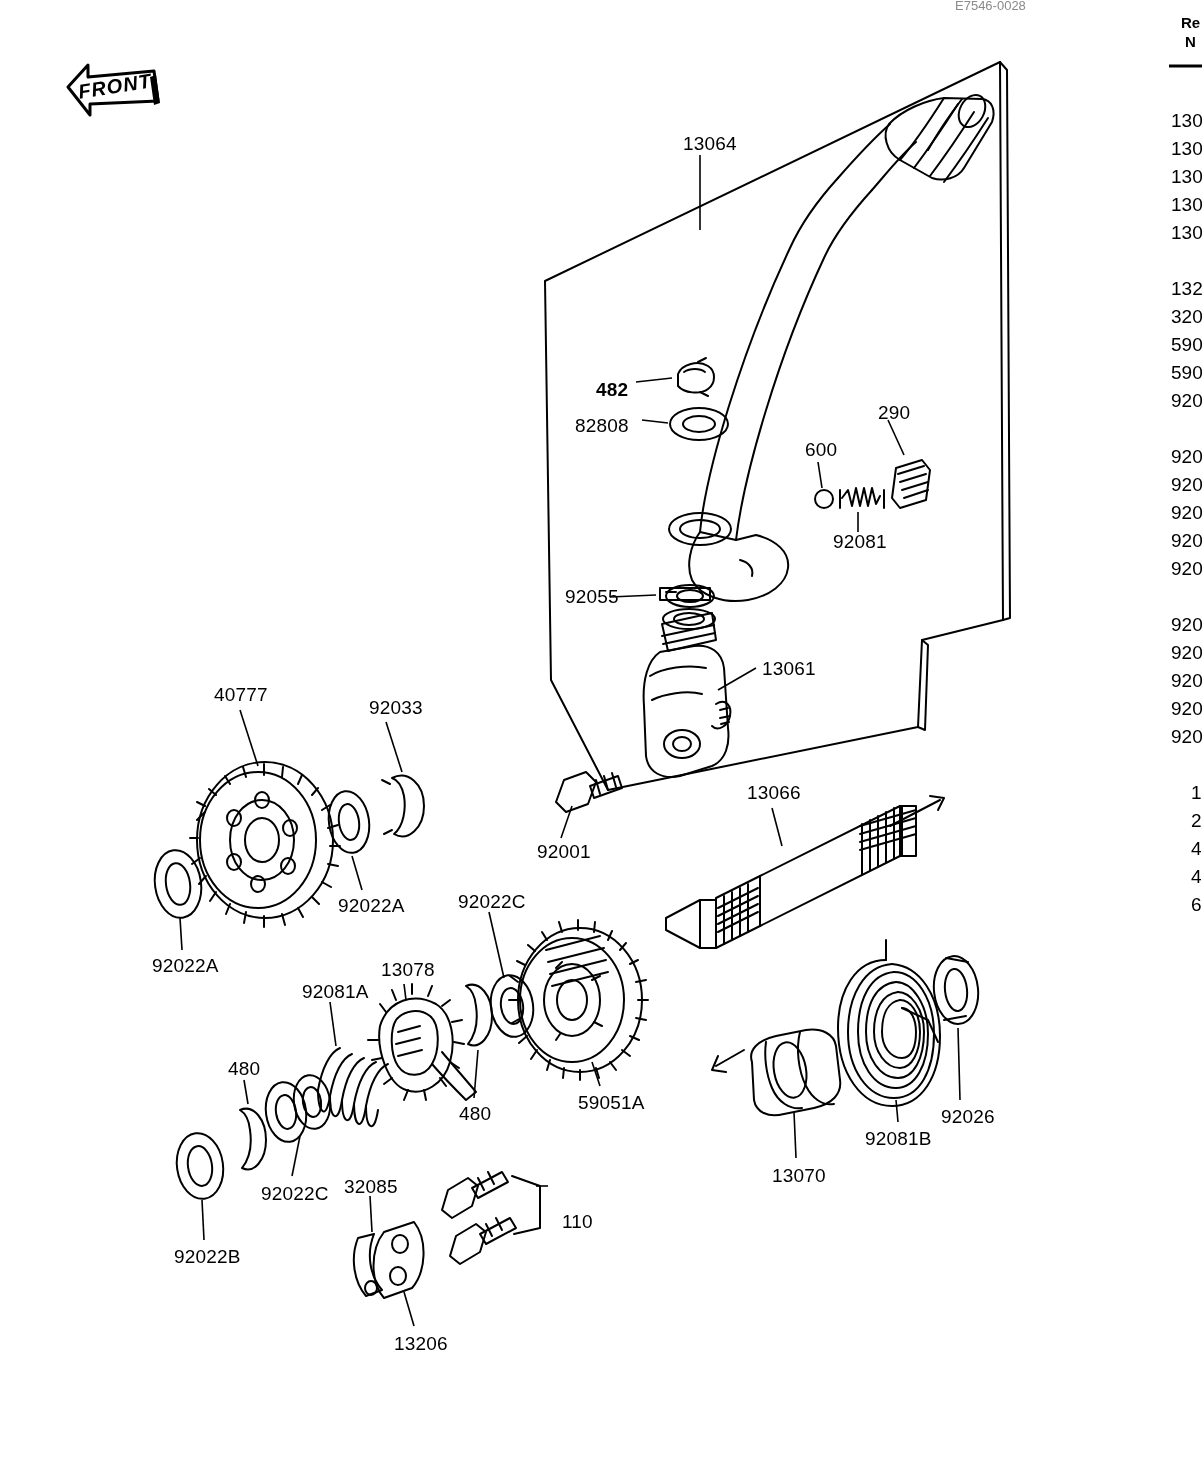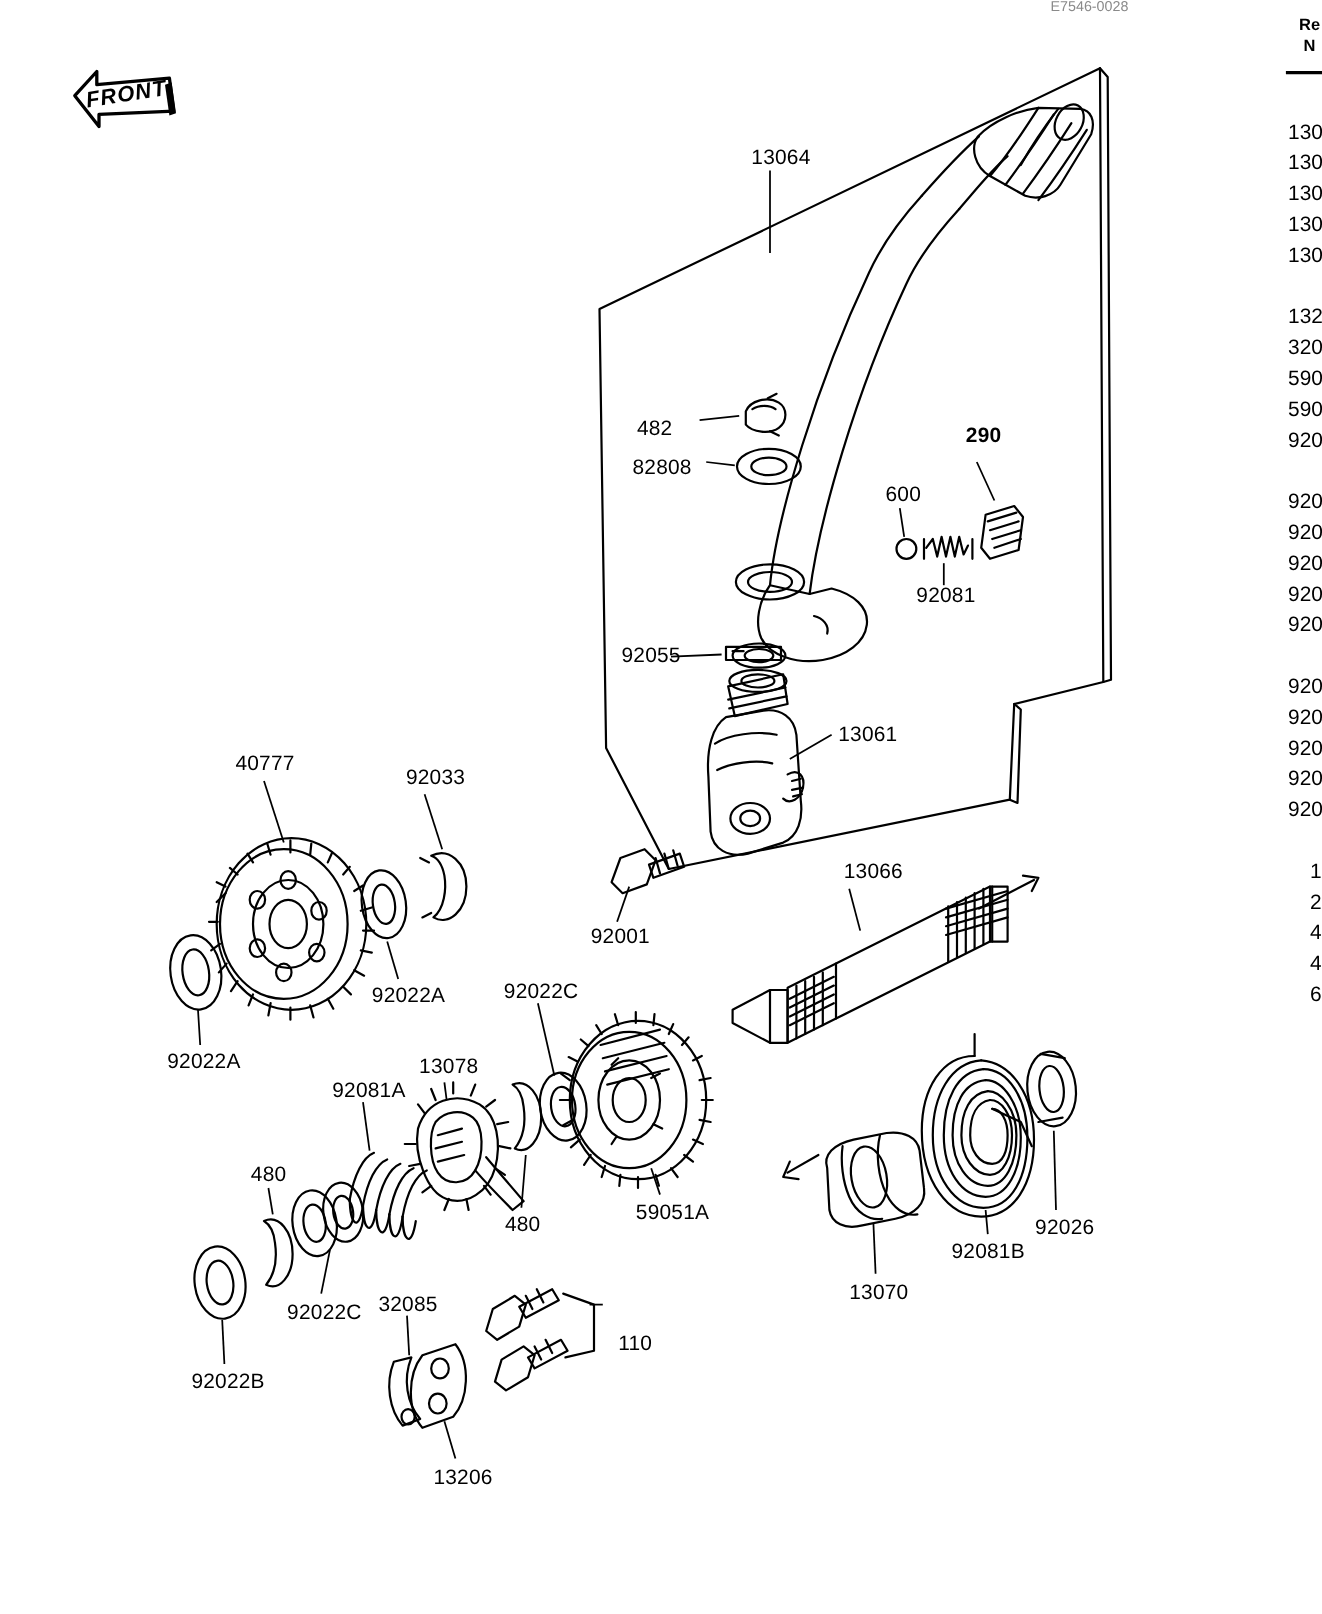--- a/index.html
+++ b/index.html
@@ -265,44 +265,44 @@
       <path d="M548 1186 L536 1186"></path>
       <path d="M414 1326 L404 1292"></path>
       <path d="M772 808 L782 846"></path>
       <path d="M796 1158 L794 1112"></path>
       <path d="M898 1122 L896 1100"></path>
       <path d="M960 1100 L958 1028"></path>
     </g>
   </svg>
 
   <div class="lbl" style="left:683px;top:133px;">13064</div>
-  <div class="lbl" style="left:579px;top:379px;">482</div>
+  <div class="lbl" style="left:596px;top:379px;font-weight:bold;">482</div>
   <div class="lbl" style="left:575px;top:415px;">82808</div>
-  <div class="lbl" style="left:878px;top:386px;font-weight:bold;">290</div>
+  <div class="lbl" style="left:878px;top:402px;">290</div>
   <div class="lbl" style="left:805px;top:439px;">600</div>
   <div class="lbl" style="left:833px;top:531px;">92081</div>
   <div class="lbl" style="left:565px;top:586px;">92055</div>
   <div class="lbl" style="left:762px;top:658px;">13061</div>
   <div class="lbl" style="left:537px;top:841px;">92001</div>
   <div class="lbl" style="left:214px;top:684px;">40777</div>
   <div class="lbl" style="left:369px;top:697px;">92033</div>
   <div class="lbl" style="left:338px;top:895px;">92022A</div>
   <div class="lbl" style="left:152px;top:955px;">92022A</div>
   <div class="lbl" style="left:458px;top:891px;">92022C</div>
   <div class="lbl" style="left:381px;top:959px;">13078</div>
   <div class="lbl" style="left:302px;top:981px;">92081A</div>
   <div class="lbl" style="left:228px;top:1058px;">480</div>
   <div class="lbl" style="left:459px;top:1103px;">480</div>
   <div class="lbl" style="left:578px;top:1092px;">59051A</div>
   <div class="lbl" style="left:261px;top:1183px;">92022C</div>
   <div class="lbl" style="left:174px;top:1246px;">92022B</div>
   <div class="lbl" style="left:344px;top:1176px;">32085</div>
   <div class="lbl" style="left:562px;top:1183px;margin-top:28px;">110</div>
   <div class="lbl" style="left:394px;top:1333px;">13206</div>
-  <div class="lbl" style="left:747px;top:782px;margin-left:20px;">13066</div>
+  <div class="lbl" style="left:747px;top:782px;">13066</div>
   <div class="lbl" style="left:772px;top:1165px;">13070</div>
   <div class="lbl" style="left:865px;top:1128px;">92081B</div>
   <div class="lbl" style="left:941px;top:1106px;">92026</div>
 
   <div id="rightpanel">
     <svg width="62" height="1467">
       <line x1="22" y1="66" x2="62" y2="66" stroke="#000" stroke-width="3"></line>
     </svg>
     <div class="listhdr" style="left:34px;top:14px;">Re</div>
     <div class="listhdr" style="left:38px;top:33px;">N</div>

